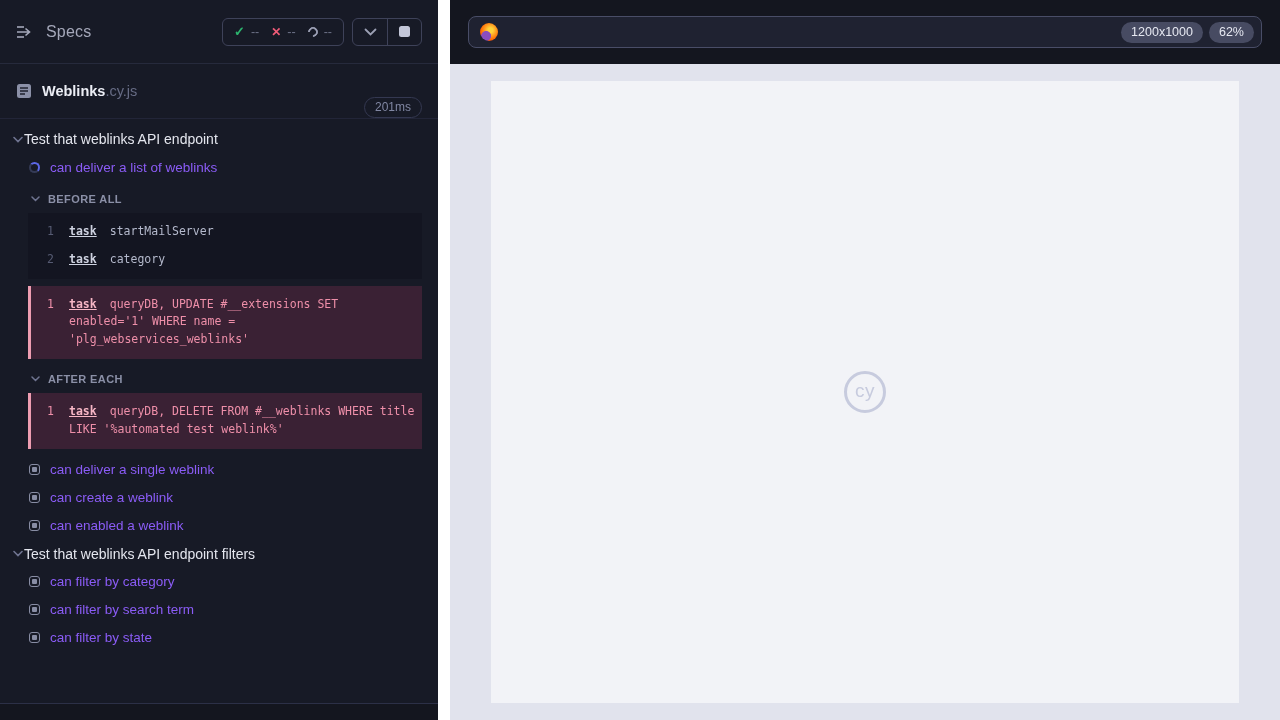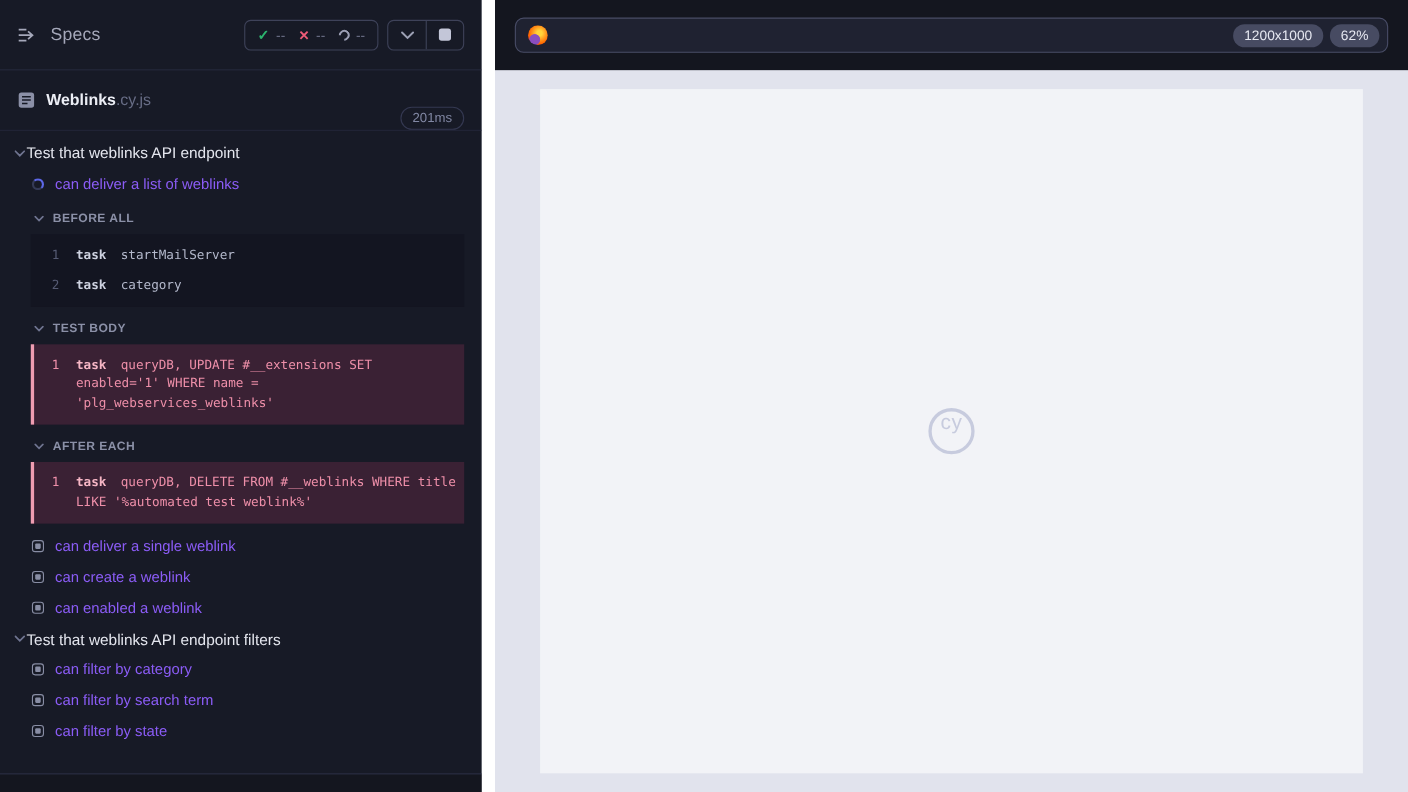--- a/index.html
+++ b/index.html
@@ -93,21 +93,21 @@
   .cmd-block { margin: 1px 16px 7px 28px; background: #131521; padding: 5px 0; }
   .cmd-block.highlighted { background: #3a2134; border-left: 3px solid #ee9db1; }
   .cmd-row { display: flex; padding: 5px 6px 5px 19px; }
   .cmd-block.highlighted .cmd-row { padding-left: 16px; }
   .cmd-num {
     width: 14px; min-width: 14px; margin-right: 8px;
     font-family: "DejaVu Sans Mono", monospace; font-size: 11.5px;
     color: #565b73; line-height: 1.55; text-align: left;
   }
   .cmd-content { font-family: "DejaVu Sans Mono", monospace; font-size: 11.5px; line-height: 1.55; color: #b4b9cc; overflow-wrap: break-word; max-width: 356px; }
-  .cmd-method { font-weight: bold; color: #ced2e0; margin-right: 13px; }
+  .cmd-method { font-weight: bold; color: #ced2e0; margin-right: 13px; text-decoration: underline; }
   .cmd-block.highlighted .cmd-num { color: #ee8fa9; }
   .cmd-block.highlighted .cmd-content { color: #ee8fa9; }
   .cmd-block.highlighted .cmd-method { color: #f6b6c5; }
 
   .rep-footer { height: 17px; min-height: 17px; background: #14161f; border-top: 1px solid #2c3047; }
 
   
   .resizer { width: 12px; min-width: 12px; height: 720px; background: #ffffff; cursor: col-resize; }
 
   
@@ -133,21 +133,21 @@
 
   .viewport-area { flex: 1; background: #e1e3ed; display: flex; justify-content: center; }
   .aut-iframe {
     width: 748px; height: 622px; margin-top: 17px;
     background: #f2f3f7;
     display: flex; align-items: center; justify-content: center;
   }
   .cy-watermark {
     width: 42px; height: 42px; border-radius: 50%;
     border: 3px solid #c7cbde;
-    display: flex; align-items: flex-start; justify-content: center;
+    display: flex; align-items: center; justify-content: center;
     color: #c7cbde; font-size: 19px; font-weight: 500;
     letter-spacing: .5px; padding-bottom: 2px;
   }
 
   svg { display: block; }
 </style>
 </head>
 <body>
 
 <aside class="reporter">
@@ -236,28 +236,20 @@
           <span class="cmd-content"><span class="cmd-method">task</span><span>startMailServer</span></span>
         </div>
         <div class="cmd-row">
           <span class="cmd-num">2</span>
           <span class="cmd-content"><span class="cmd-method">task</span><span>category</span></span>
         </div>
       </div>
     </div>
 
     <div class="hook">
-      <div class="hook-row">
-        <span class="chev">
-          <svg width="9" height="6" viewBox="0 0 9 6">
-              <path d="M1 1 L4.5 4.5 L8 1" fill="none" stroke="#6f7490" stroke-width="1.5" stroke-linecap="round"></path>
-            </svg>
-        </span>
-        <span class="hook-label">TEST BODY</span>
-      </div>
       <div class="cmd-block highlighted">
         <div class="cmd-row">
           <span class="cmd-num">1</span>
           <span class="cmd-content"><span class="cmd-method">task</span><span>queryDB, UPDATE #__extensions SET enabled='1' WHERE name = 'plg_webservices_weblinks'</span></span>
         </div>
       </div>
     </div>
 
     <div class="hook">
       <div class="hook-row">

